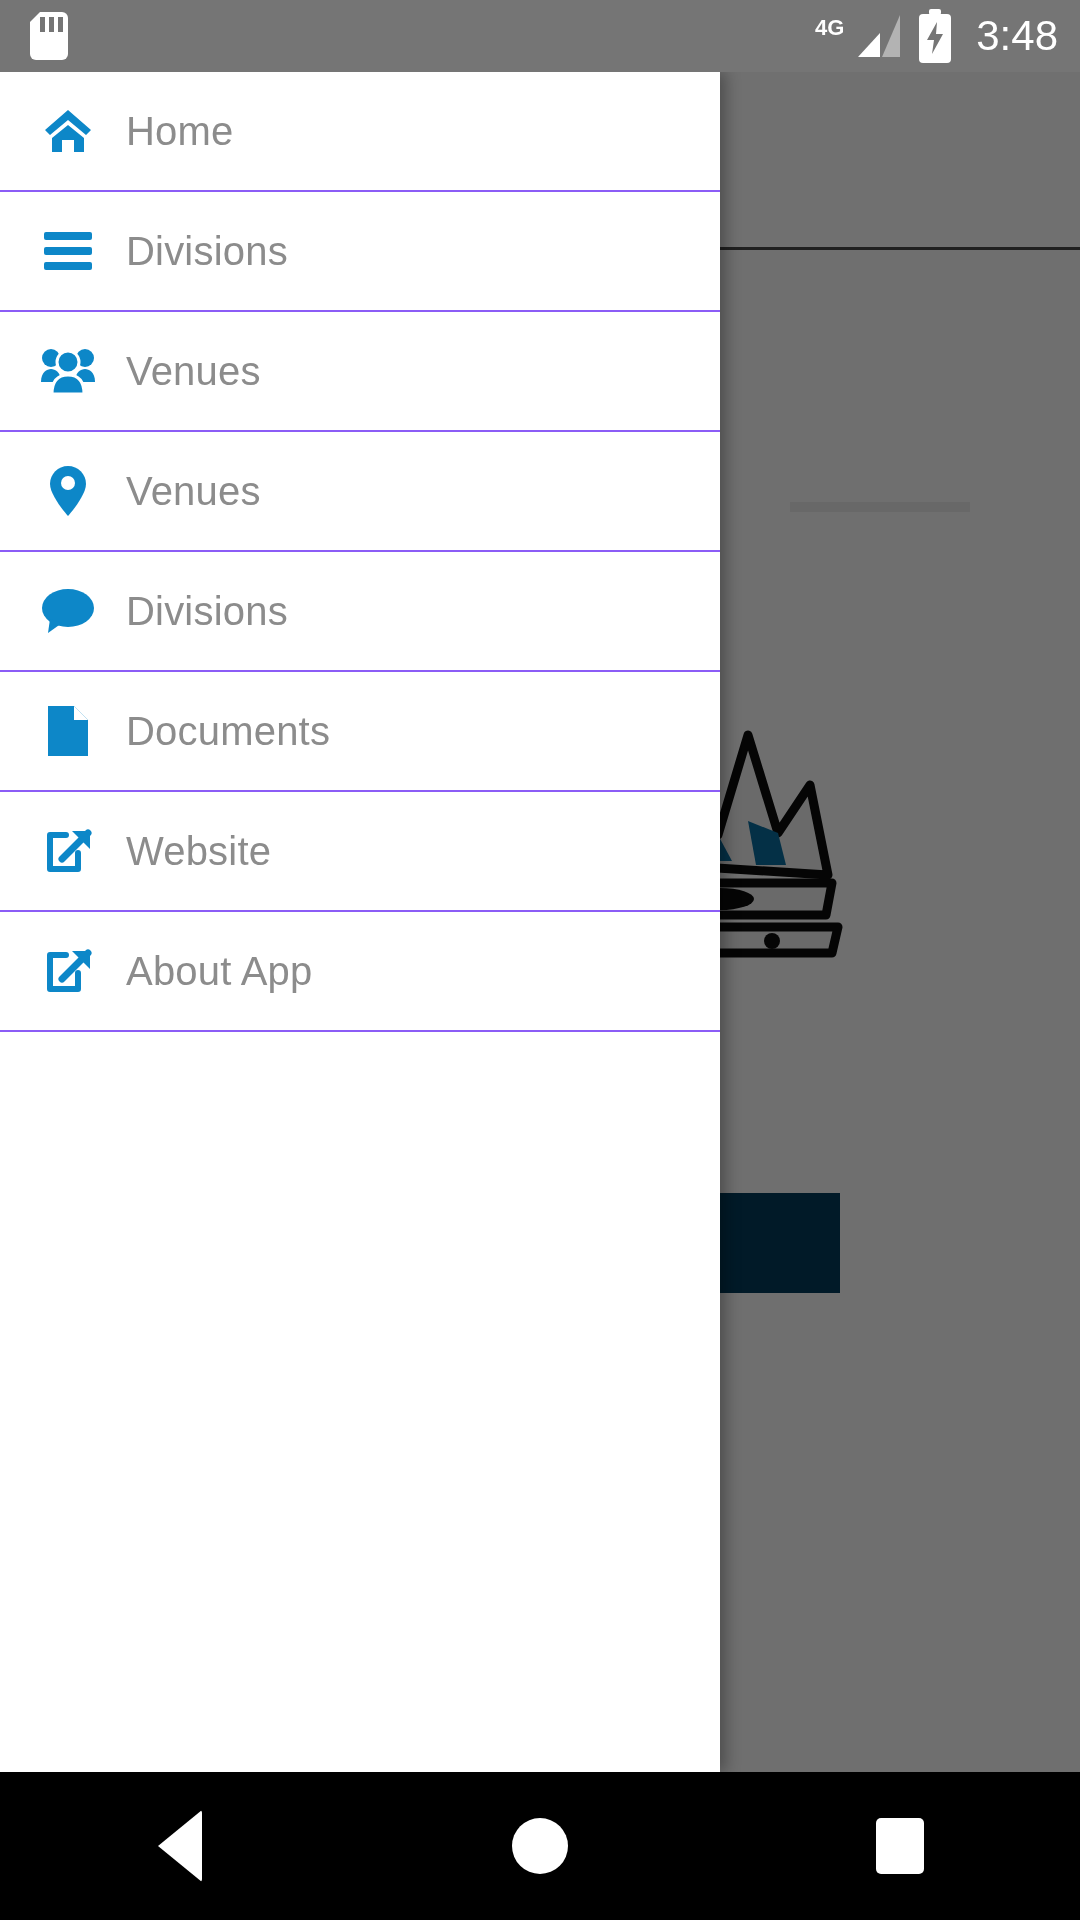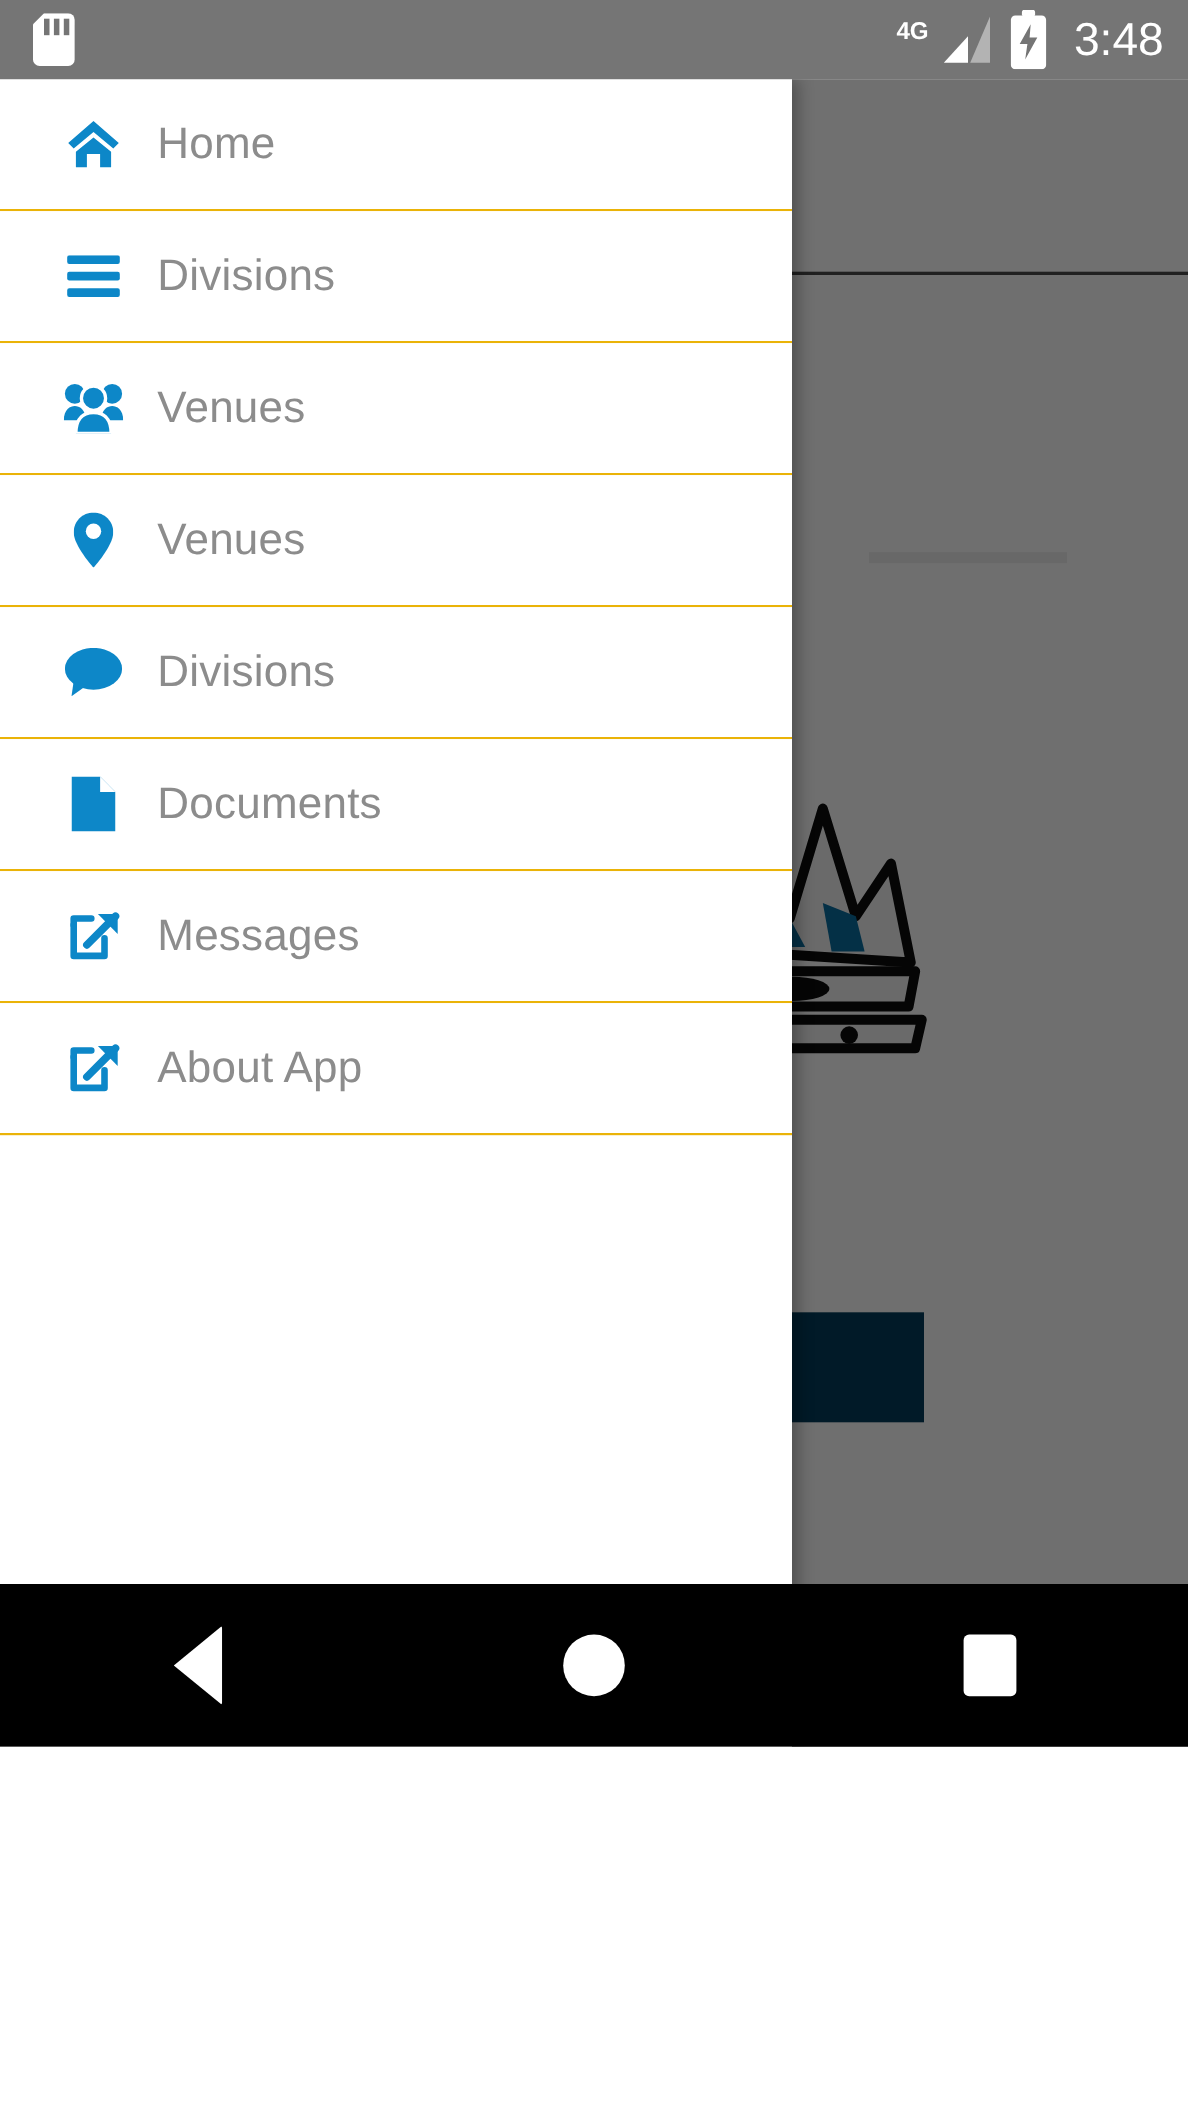--- a/index.html
+++ b/index.html
@@ -4,21 +4,21 @@
 <style>
   * { margin:0; padding:0; box-sizing:border-box; }
   html, body {
     width:1080px; height:1920px;
     background:#ffffff;
     font-family:"Liberation Sans", sans-serif;
     overflow:hidden;
   }
   #screen {
     position:relative;
-    width:1080px; height:1588px;
+    width:1080px; height:1920px;
     background:#ffffff;
     overflow:hidden;
   }
 
   
   #app-背景, #app-background {
     position:absolute; left:0; top:0; width:1080px; height:1772px;
     background:#ffffff;
   }
   #app-appbar {
@@ -83,23 +83,23 @@
     position:absolute; left:0; top:72px;
     width:720px; height:1700px;
     background:#ffffff;
     z-index:30;
     box-shadow: 6px 0 14px rgba(0,0,0,0.30);
   }
   .drawer-item {
     position:relative;
     height:120px;
     display:flex; align-items:center;
-    padding-left:49px;
-    background:#ffffff;
-    border-bottom:2px solid #eab308;
+    padding-left:32px;
+    background:#ffffff;
+    border-bottom:2px solid #8b5cf6;
   }
   .drawer-item .icon-slot {
     width:72px; min-width:72px;
     display:flex; align-items:center; justify-content:center;
   }
   .drawer-item .label {
     font-size:40px;
     color:#8c8c8c;
     font-weight:400;
     letter-spacing:0.2px;
@@ -268,21 +268,21 @@
 
     <div class="drawer-item">
       <span class="icon-slot">
         <svg width="48" height="48" viewBox="0 0 48 48">
           <path d="M6 14 L6 42 L34 42 L34 26" fill="none" stroke="#0d87c8" stroke-width="6" stroke-linecap="round" stroke-linejoin="round"></path>
           <path d="M6 14 L6 8 L22 8" fill="none" stroke="#0d87c8" stroke-width="6" stroke-linecap="round" stroke-linejoin="round"></path>
           <path d="M18 32 L44 6" stroke="#0d87c8" stroke-width="7" stroke-linecap="round"></path>
           <path d="M28 4 L46 4 L46 22 Z" fill="#0d87c8"></path>
         </svg>
       </span>
-      <span class="label">Messages</span>
+      <span class="label">Website</span>
     </div>
 
     <div class="drawer-item">
       <span class="icon-slot">
         <svg width="48" height="48" viewBox="0 0 48 48">
           <path d="M6 14 L6 42 L34 42 L34 26" fill="none" stroke="#0d87c8" stroke-width="6" stroke-linecap="round" stroke-linejoin="round"></path>
           <path d="M6 14 L6 8 L22 8" fill="none" stroke="#0d87c8" stroke-width="6" stroke-linecap="round" stroke-linejoin="round"></path>
           <path d="M18 32 L44 6" stroke="#0d87c8" stroke-width="7" stroke-linecap="round"></path>
           <path d="M28 4 L46 4 L46 22 Z" fill="#0d87c8"></path>
         </svg>

